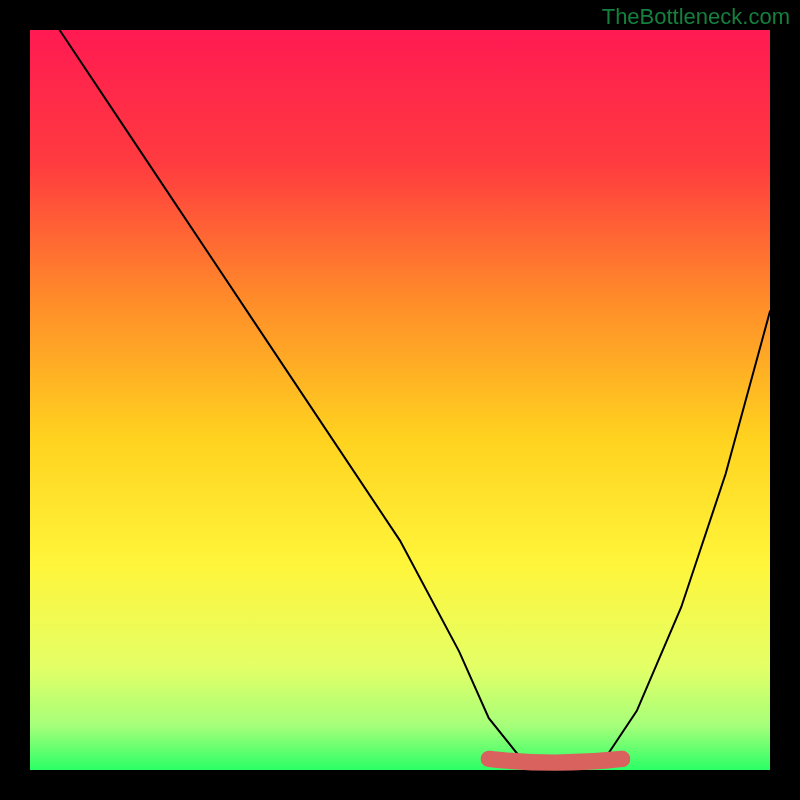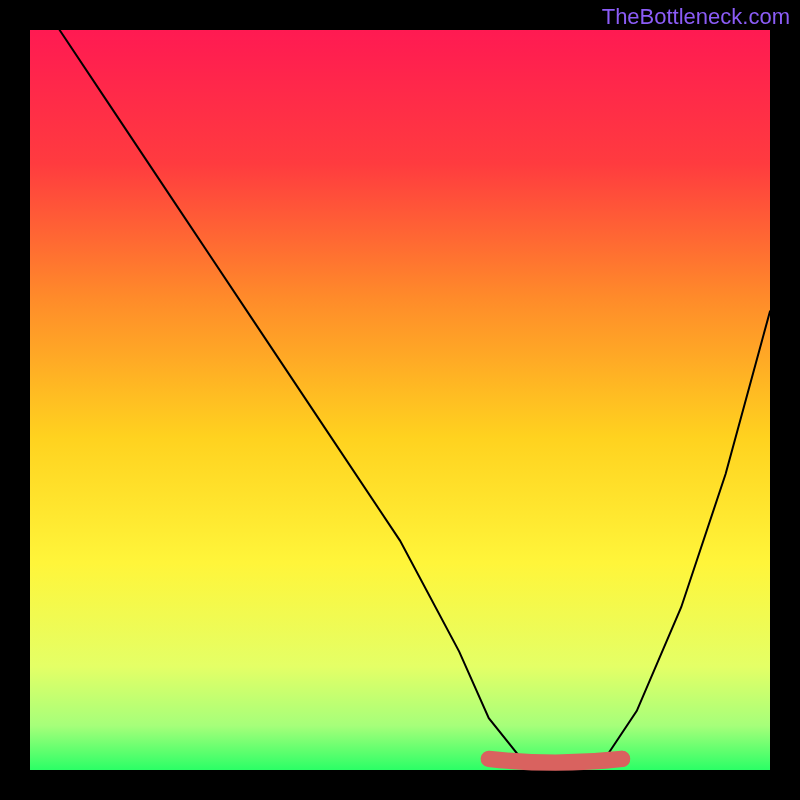--- a/index.html
+++ b/index.html
@@ -14,21 +14,21 @@
   .frame {
     position: relative;
     width: 800px;
     height: 800px;
     background: #000;
   }
   .watermark {
     position: absolute;
     top: 4px;
     right: 10px;
-    color: #8b5cf6;
+    color: #15803d;
     font-size: 22px;
     letter-spacing: 0px;
     font-weight: 500;
     z-index: 10;
   }
   svg {
     position: absolute;
     top: 0;
     left: 0;
   }

